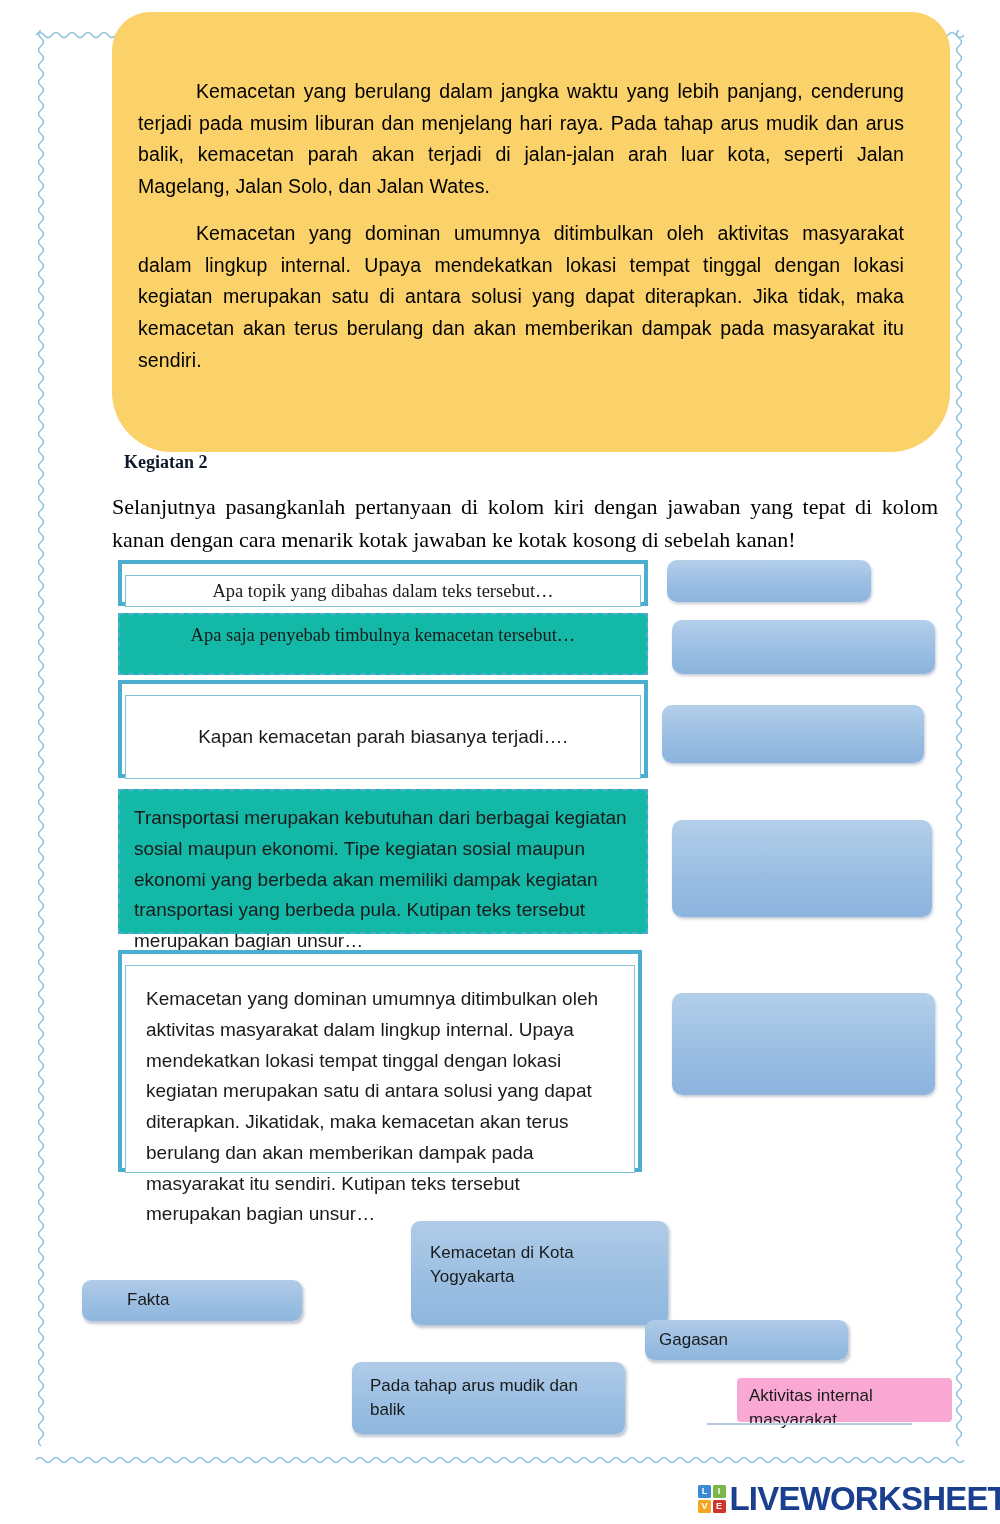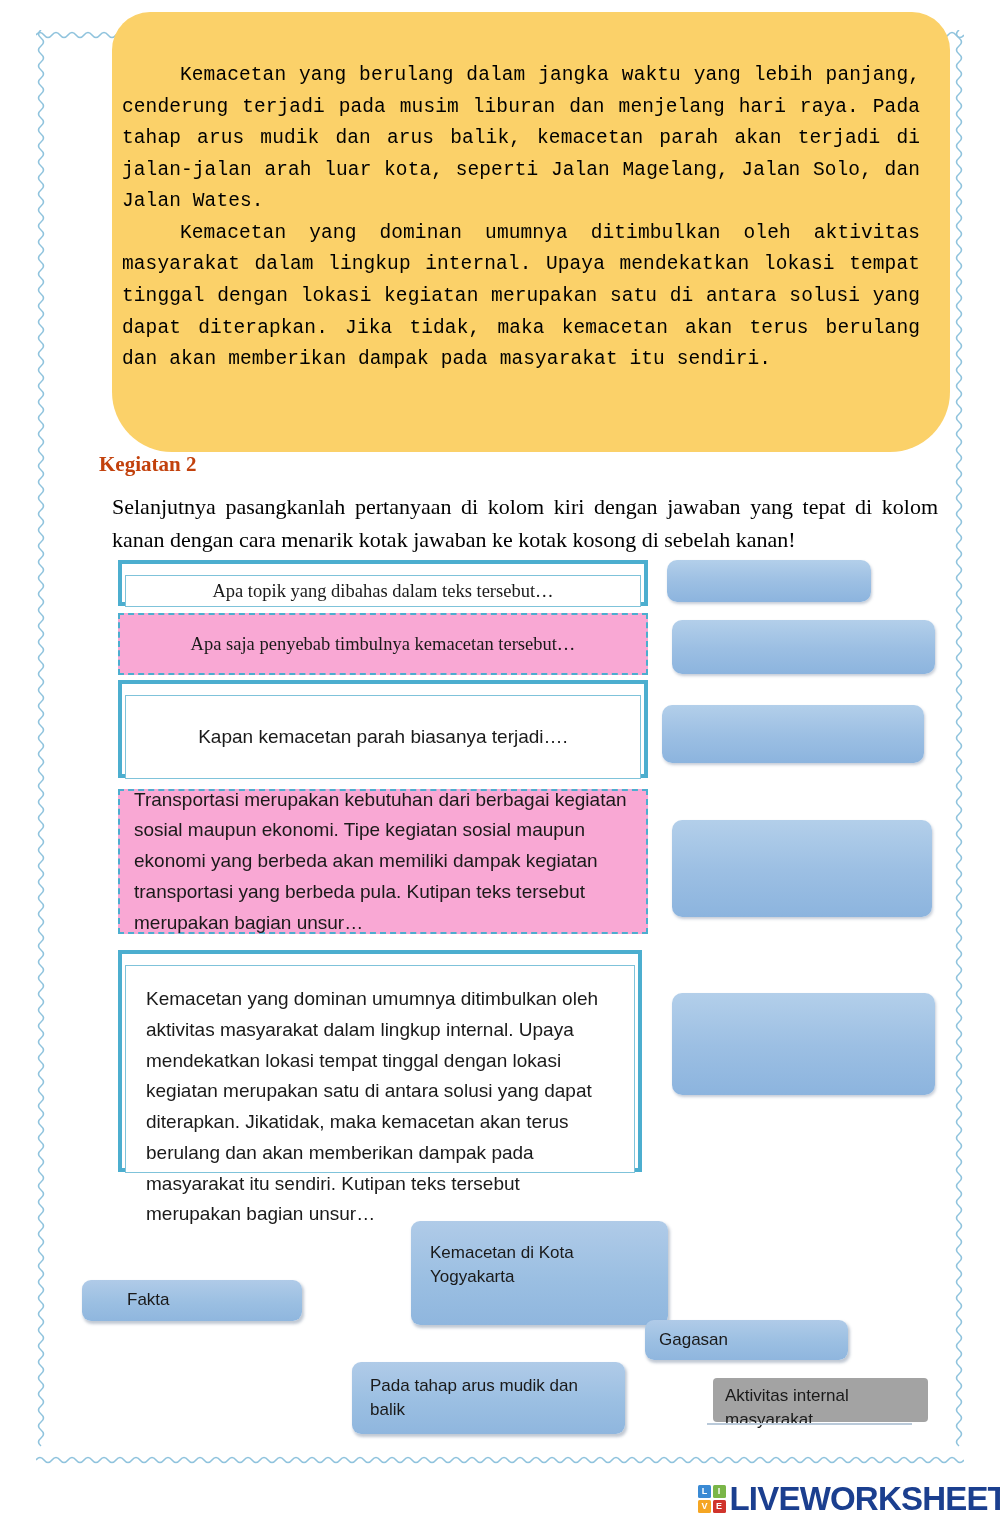--- a/index.html
+++ b/index.html
@@ -53,39 +53,39 @@
     height: 440px;
     background: #fbd169;
     border-bottom-left-radius: 60px;
     border-bottom-right-radius: 60px;
     border-top-left-radius: 38px;
     border-top-right-radius: 38px;
     box-sizing: border-box;
     padding: 48px 30px 14px 10px;
   }
   #passage p {
-    margin: 0;
-    font-family: Liberation Mono, monospace;
+    margin: 16px;
+    font-family: Liberation Sans, sans-serif;
     font-size: 19.5px;
     line-height: 1.62;
     color: #000;
     text-align: justify;
     text-indent: 58px;
     letter-spacing: 0.1px;
   }
 
   
   #kegiatan-title {
     position: absolute;
-    left: 99px;
+    left: 124px;
     top: 452px;
     font-family: "Liberation Serif", serif;
-    font-size: 21px;
+    font-size: 18px;
     font-weight: bold;
-    color: #c2410c;
+    color: #0f172a;
   }
   #instructions {
     position: absolute;
     left: 112px;
     top: 490px;
     width: 826px;
     font-family: "Liberation Serif", serif;
     font-size: 22px;
     line-height: 1.5;
     color: #000;
@@ -108,24 +108,24 @@
     border: 1.5px solid #7fc3da;
     height: 100%;
     box-sizing: border-box;
     display: flex;
     align-items: center;
     background: #fff;
     margin-top: 8px;
   }
   .q-dashed {
     border: 2px dashed #4caecf;
-    background: #f9a8d4;
-    box-sizing: border-box;
-    display: flex;
-    align-items: center;
+    background: #14b8a6;
+    box-sizing: border-box;
+    display: flex;
+    align-items: flex-start;
   }
   .q-text-serif {
     font-family: "Liberation Serif", serif;
     font-size: 18.5px;
     color: #1a1a1a;
     width: 100%;
     box-sizing: border-box;
   }
   .q-text-sans {
     font-family: "Liberation Sans", sans-serif;
@@ -152,23 +152,24 @@
     border-radius: 9px;
     box-shadow: 1.5px 2.5px 3px rgba(90,110,140,0.38);
     font-family: "Liberation Sans", sans-serif;
     font-size: 17px;
     color: #1a1a1a;
     line-height: 1.42;
     box-sizing: border-box;
     padding: 10px 14px;
   }
   .chip.flat {
-    background: #a3a3a3;
+    background: #f9a8d4;
     border-radius: 4px;
     box-shadow: none;
+    margin-left: 24px;
   }
   .chip-underline {
     position: absolute;
     height: 1.5px;
     background: #b9c9d9;
   }
 
   
   #lw-logo {
     position: absolute;

